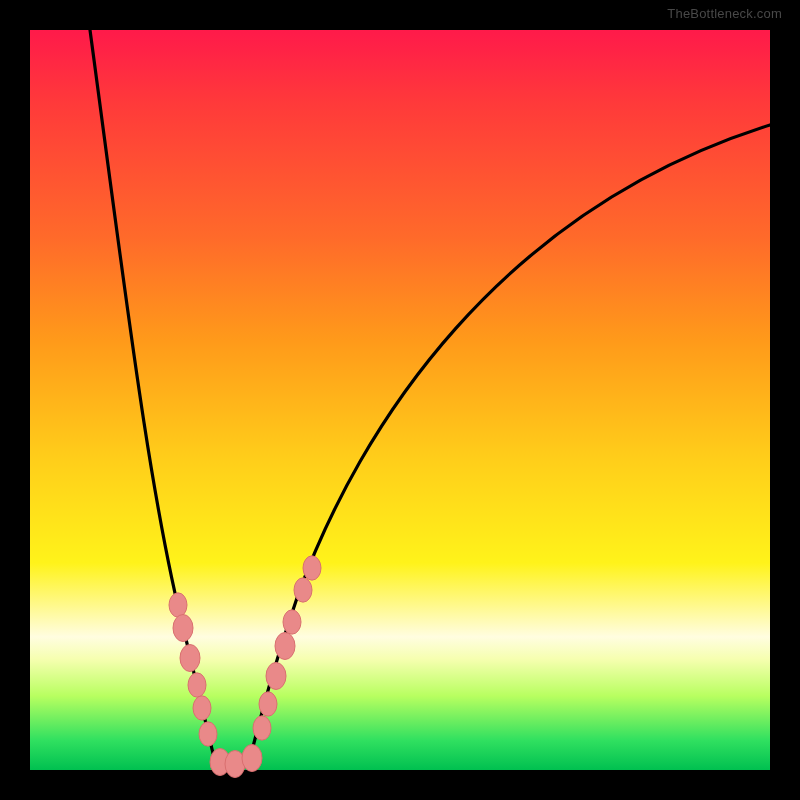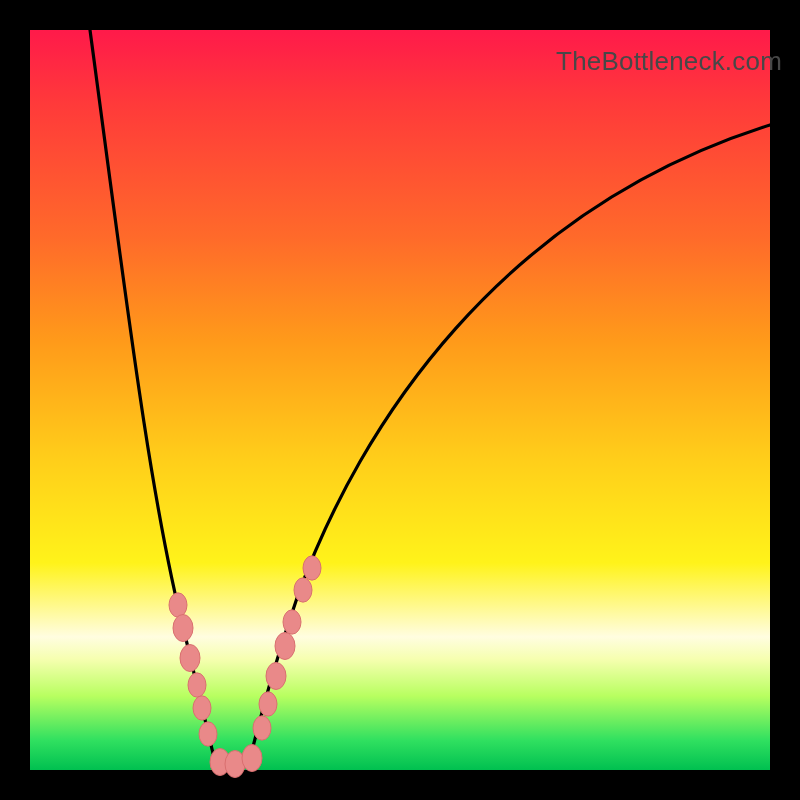--- a/index.html
+++ b/index.html
@@ -36,25 +36,24 @@
       #b8ff60 90%,
       #30e060 96%,
       #00c050 100%
     );
   }
   .watermark {
     position: absolute;
     top: 6px;
     right: 18px;
     color: #484848;
-    font-size: 26px;
+    font-size: 13px;
     font-weight: 500;
     letter-spacing: 0.2px;
     user-select: none;
-    margin-top: 40px;
   }
   svg.curve {
     position: absolute;
     left: 0;
     top: 0;
     width: 740px;
     height: 740px;
     overflow: visible;
   }
 </style>

